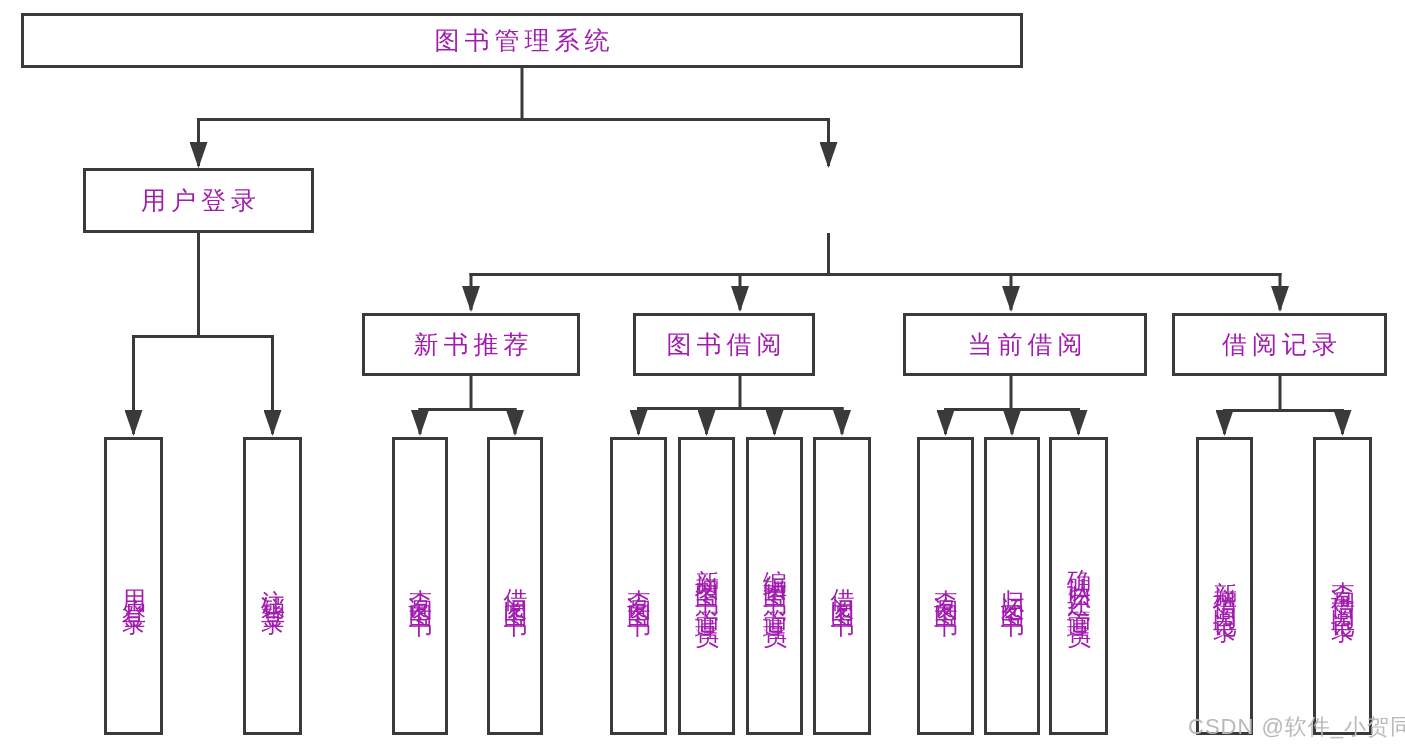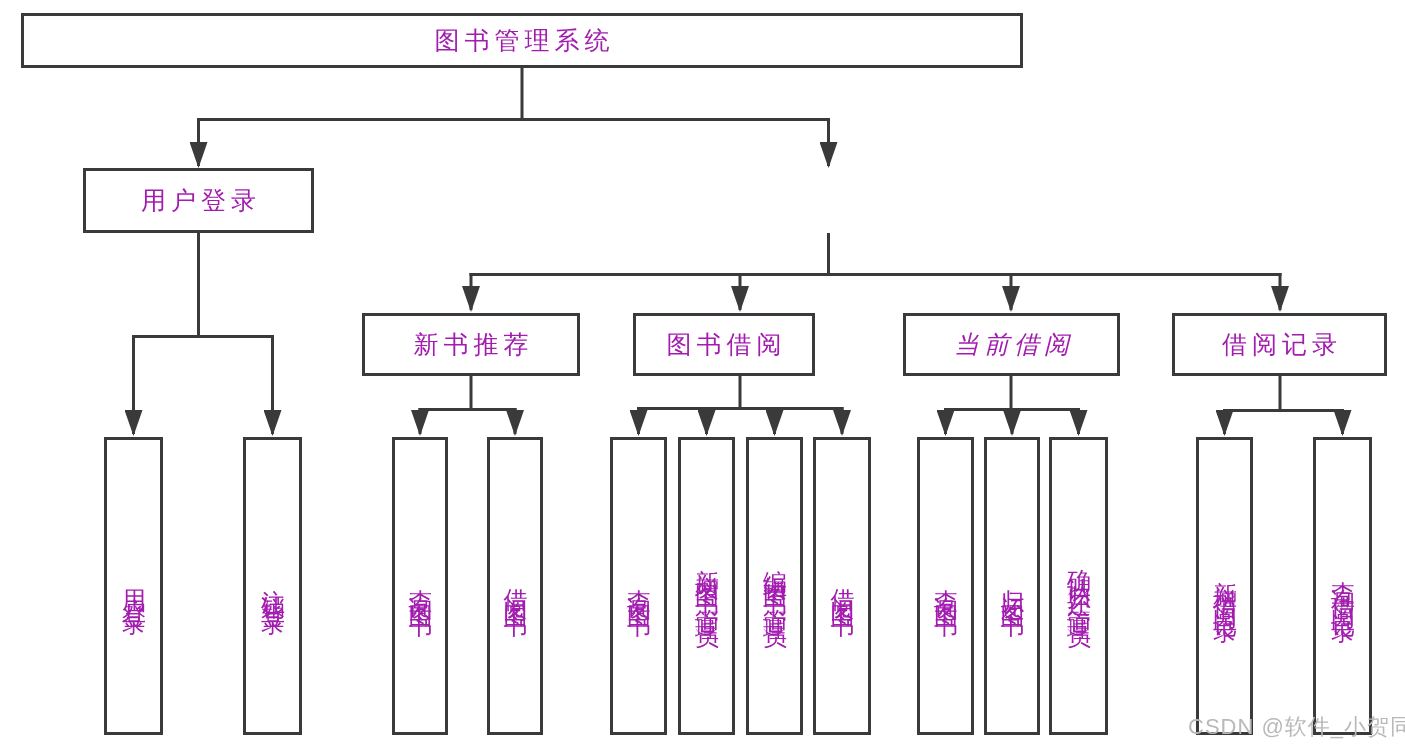--- a/index.html
+++ b/index.html
@@ -45,21 +45,21 @@
     letter-spacing: 8px;
     line-height: 1.2;
     white-space: nowrap;
   }
   
   #node-root            { left: 21px;   top: 13px;  width: 1002px; height: 55px; }
   #node-user-login      { left: 83px;   top: 168px; width: 231px;  height: 65px; }
   #node-book-management { left: 713px;  top: 168px; width: 231px;  height: 65px; }
   #node-new-book        { left: 362px;  top: 313px; width: 218px;  height: 63px; }
   #node-book-borrowing  { left: 633px;  top: 313px; width: 182px;  height: 63px; justify-content: center; }
-  #node-current-borrow  { left: 903px;  top: 313px; width: 217px;  height: 63px; font-style: italic; }
+  #node-current-borrow  { left: 903px;  top: 313px; width: 244px;  height: 63px; }
   #node-borrow-records  { left: 1172px; top: 313px; width: 215px;  height: 63px; }
   .leaf { top: 437px; height: 298px; }
   #leaf-a1 { left: 104px;  width: 59px; }
   #leaf-a2 { left: 243px;  width: 59px; }
   #leaf-b1 { left: 392px;  width: 56px; }
   #leaf-b2 { left: 487px;  width: 56px; }
   #leaf-c1 { left: 610px;  width: 57px; }
   #leaf-c2 { left: 678px;  width: 57px; }
   #leaf-c3 { left: 746px;  width: 57px; }
   #leaf-c4 { left: 813px;  width: 58px; }

